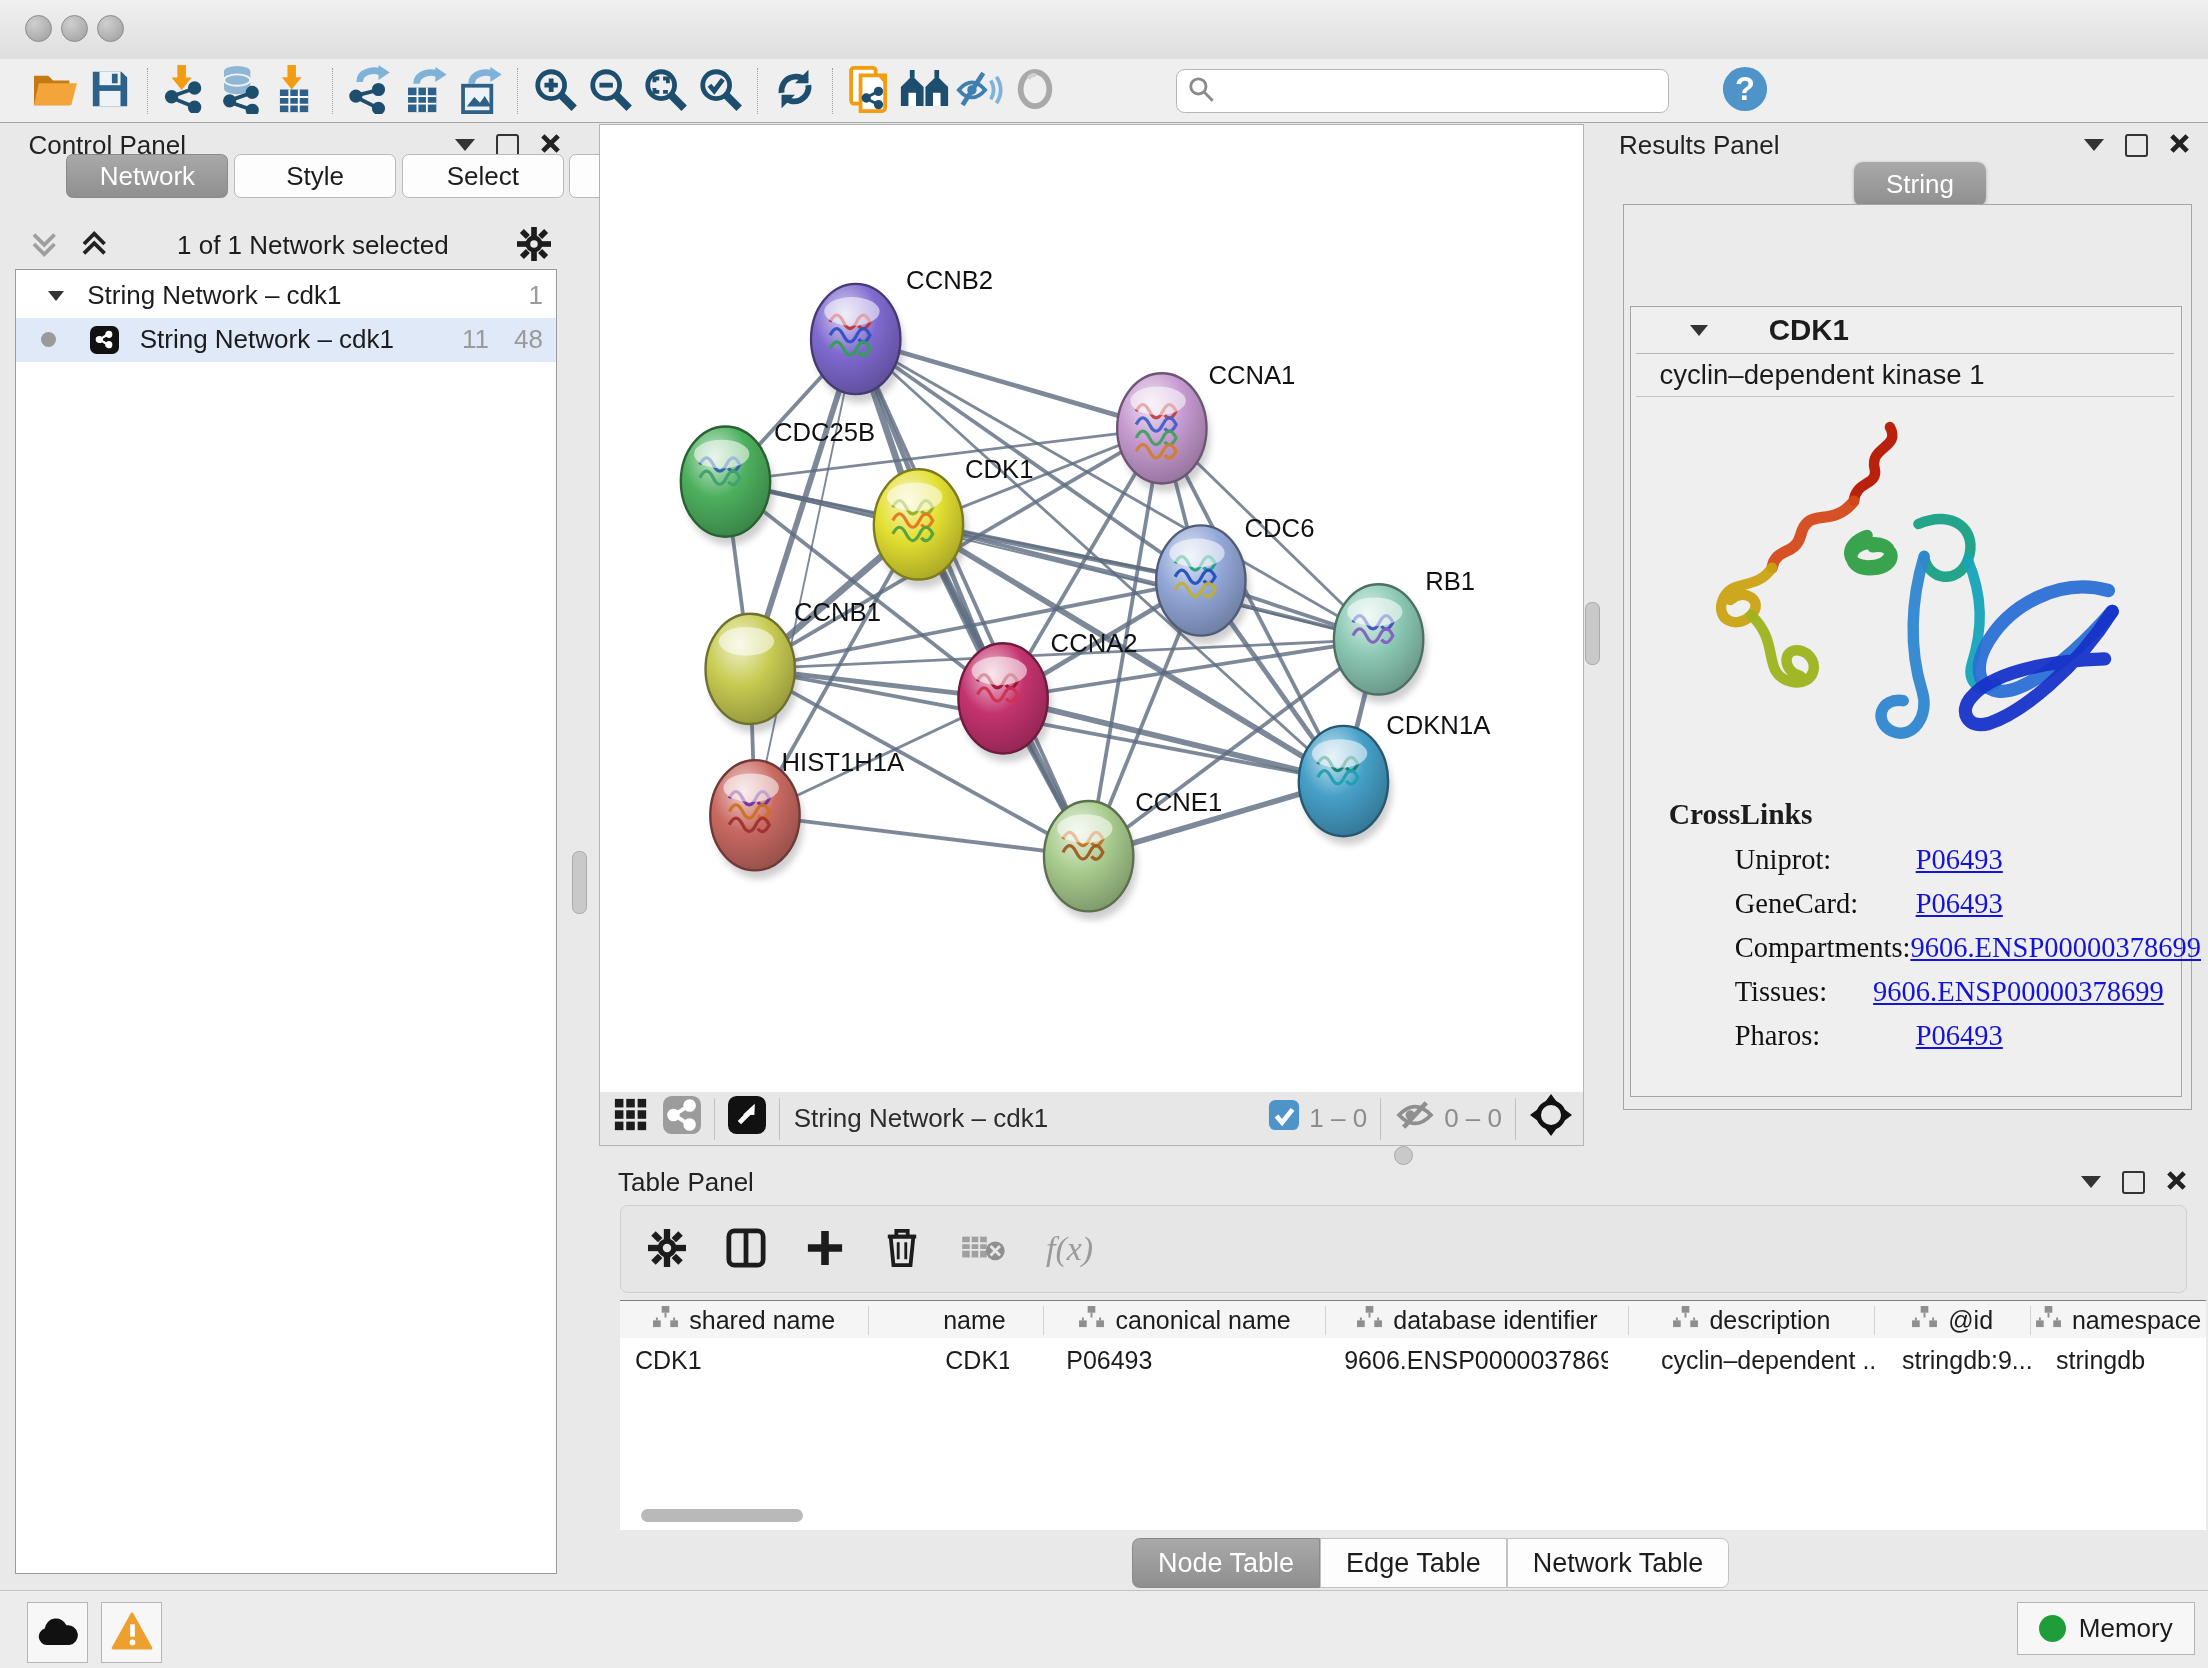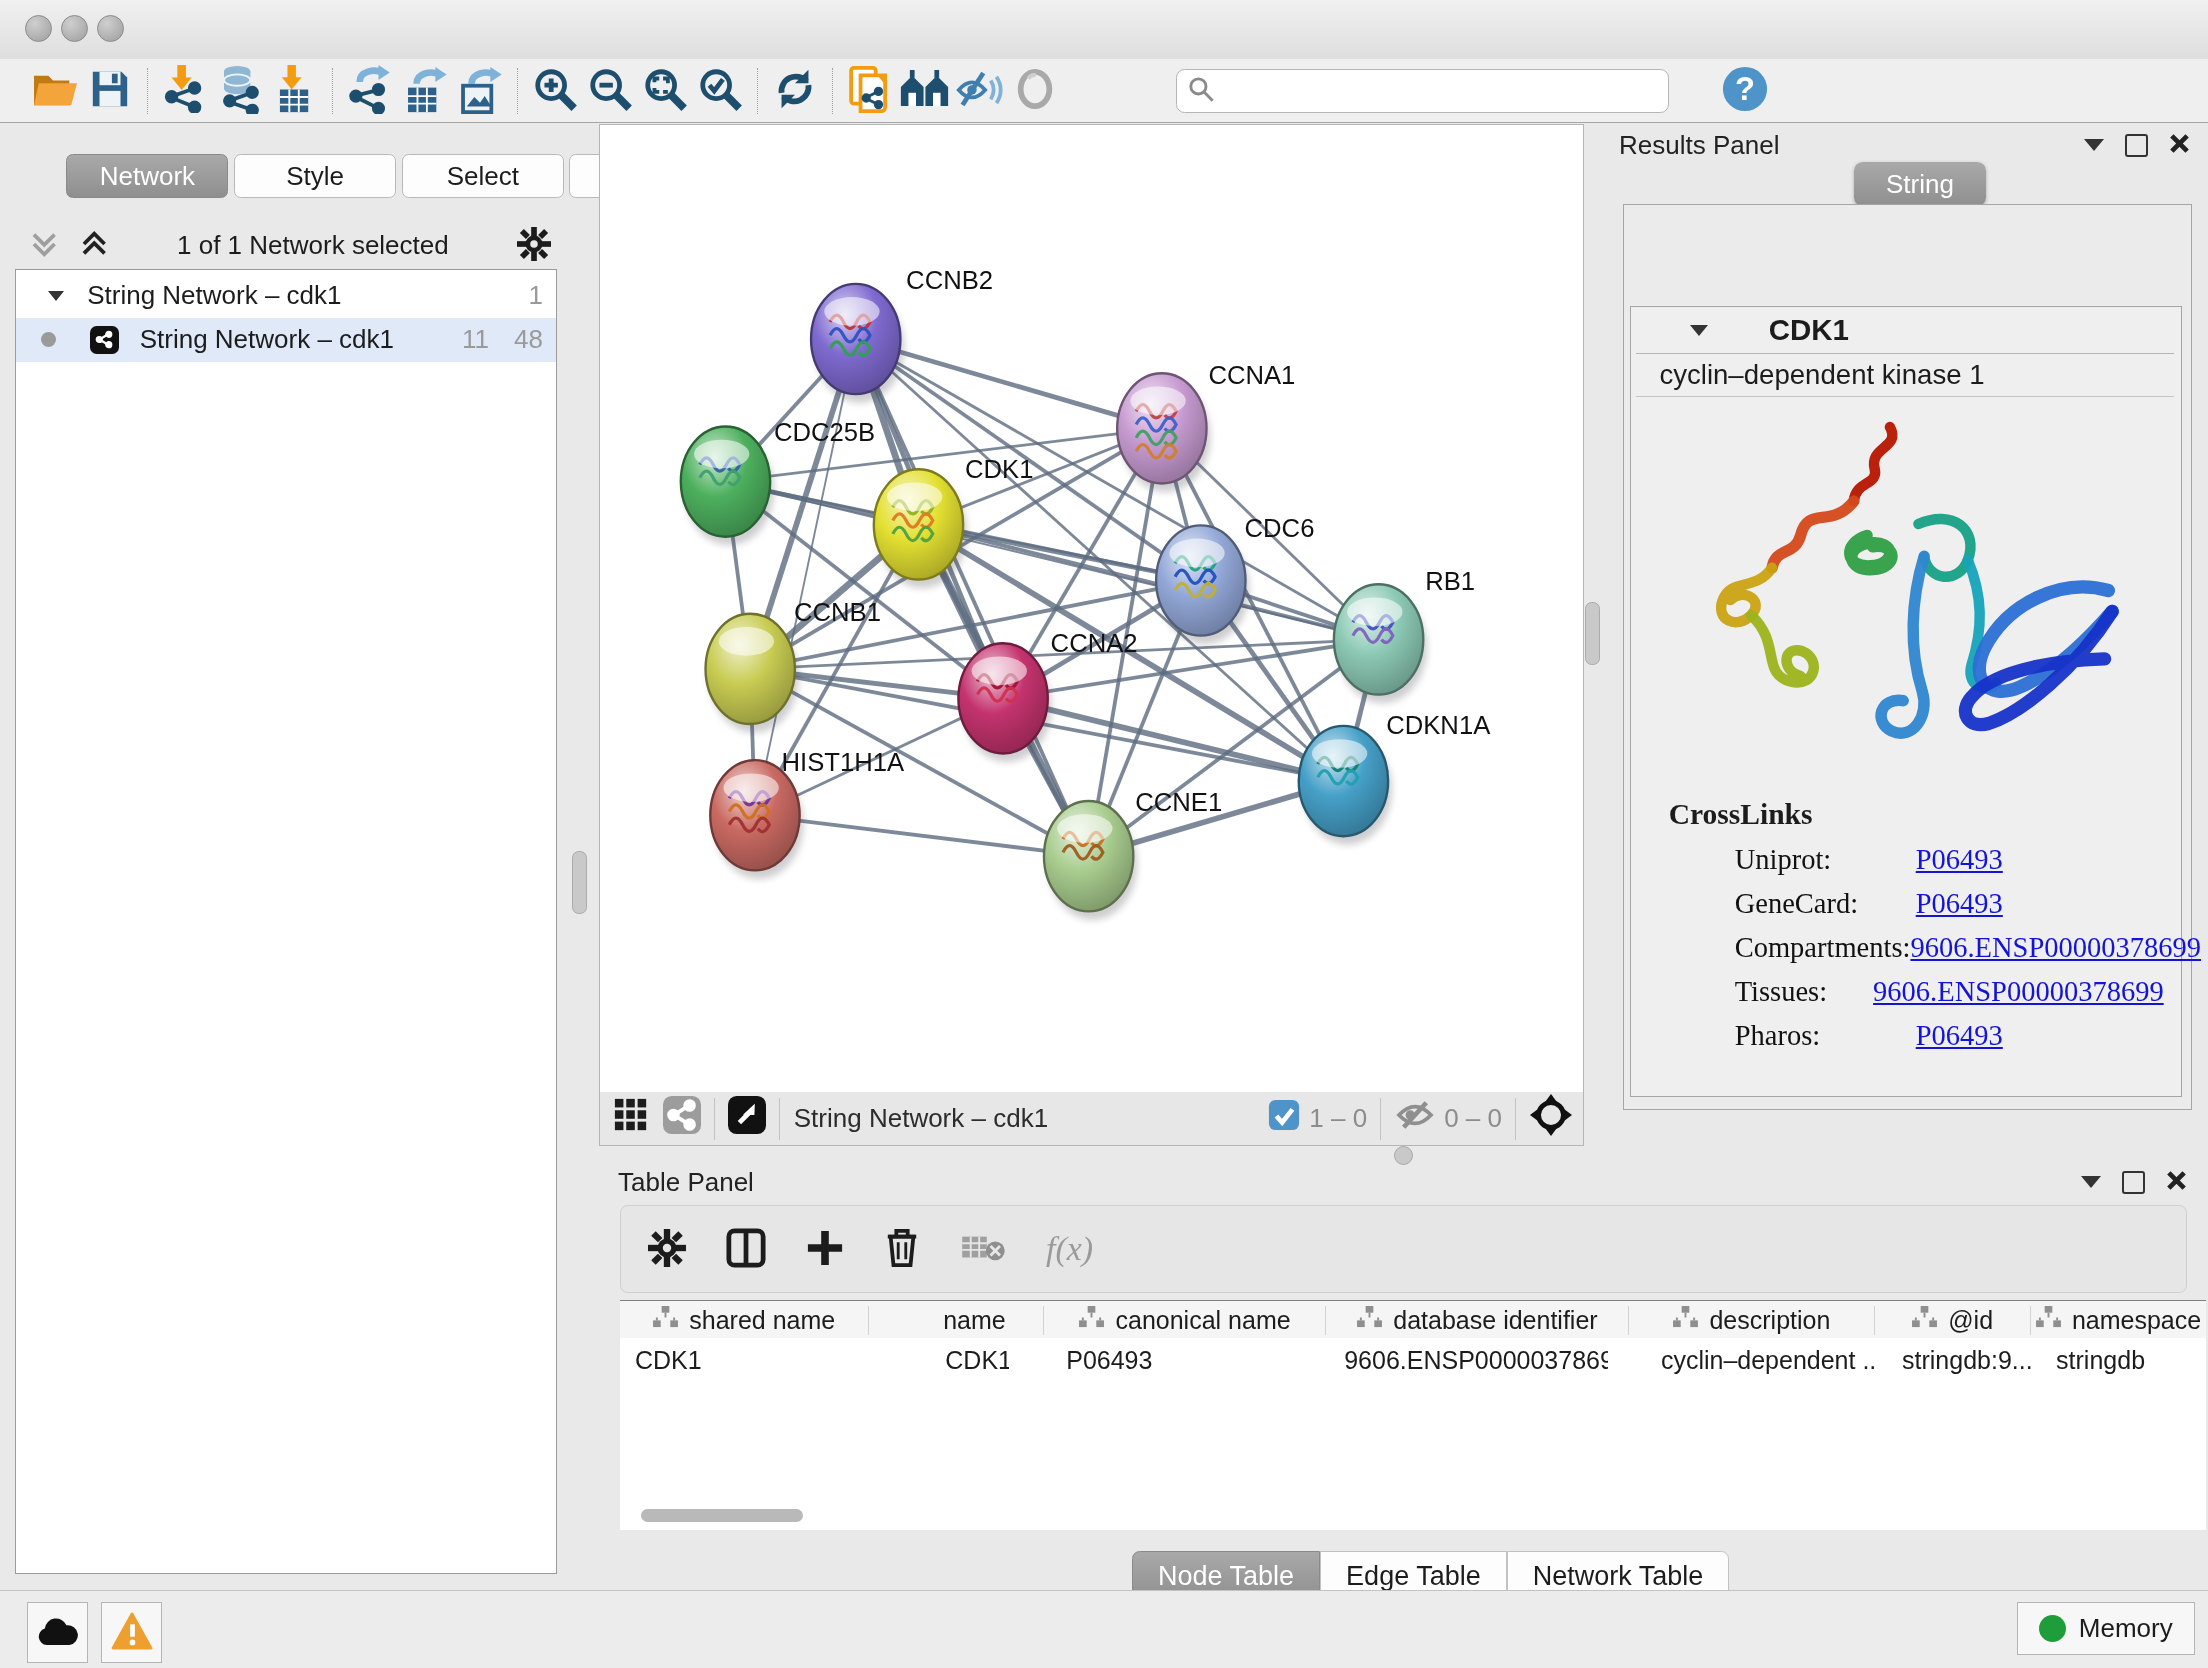--- a/index.html
+++ b/index.html
@@ -265,20 +265,30 @@
   <div class="tbtn" style="margin-left:48px;">
       <span>
     <svg width="48" height="48" viewBox="0 0 50 50">
           <circle cx="25" cy="25" r="23" fill="#4f94c9"></circle>
           <text x="25" y="36" text-anchor="middle" font-size="34" font-weight="bold" fill="#fff" font-family="Liberation Sans, sans-serif">?</text>
         </svg></span>
     </div>
 </div>
 
 <div class="abs" style="left:11.4px;top:124px;width:552px;height:1453px;">
+  <div class="abs pctl" style="left:17px;top:5.7px;width:533px;">
+    <span class="phead">Control Panel</span>
+    <span style="flex:1"></span>
+    <span class="tri-d"></span>
+    <span class="sq"></span>
+    <span class="xicon">
+      <svg width="21" height="21" viewBox="0 0 22 22">
+          <path d="M3 3 19 19M19 3 3 19" stroke="#222" stroke-width="5"></path>
+        </svg></span>
+  </div>
   <div class="abs tabrow" style="left:55px;top:30px;">
     <div class="tab active">
         <span>Network</span>
       </div>
     <div class="tab">
         <span>Style</span>
       </div>
     <div class="tab">
         <span>Select</span>
       </div>
@@ -849,21 +859,21 @@
       <div class="td" style="width:266px;padding-left:57px;">P06493</div>
       <div class="td" style="width:288px;padding-left:34px;">9606.ENSP00000378699</div>
       <div class="td" style="width:231px;padding-left:53px;">cyclin–dependent ...</div>
       <div class="td" style="width:140px;padding-left:28.5px;">stringdb:9...</div>
       <div class="td" style="width:161px;padding-left:23px;">stringdb</div>
     </div>
   </div>
   <div class="abs" style="left:21px;top:344px;width:1586px;height:21px;background:#fff;">
     <div class="scrollthumb" style="width:162px;margin-left:21px;"></div>
   </div>
-  <div class="abs btabs" style="left:533px;top:386px;">
+  <div class="abs btabs" style="left:533px;top:373px;">
     <div class="btab active" style="border-radius:7.6px 0 0 7.6px;">
         <span>Node Table</span>
       </div>
     <div class="btab">
         <span>Edge Table</span>
       </div>
     <div class="btab" style="border-radius:0 7.6px 7.6px 0;">
         <span>Network Table</span>
       </div>
   </div>

